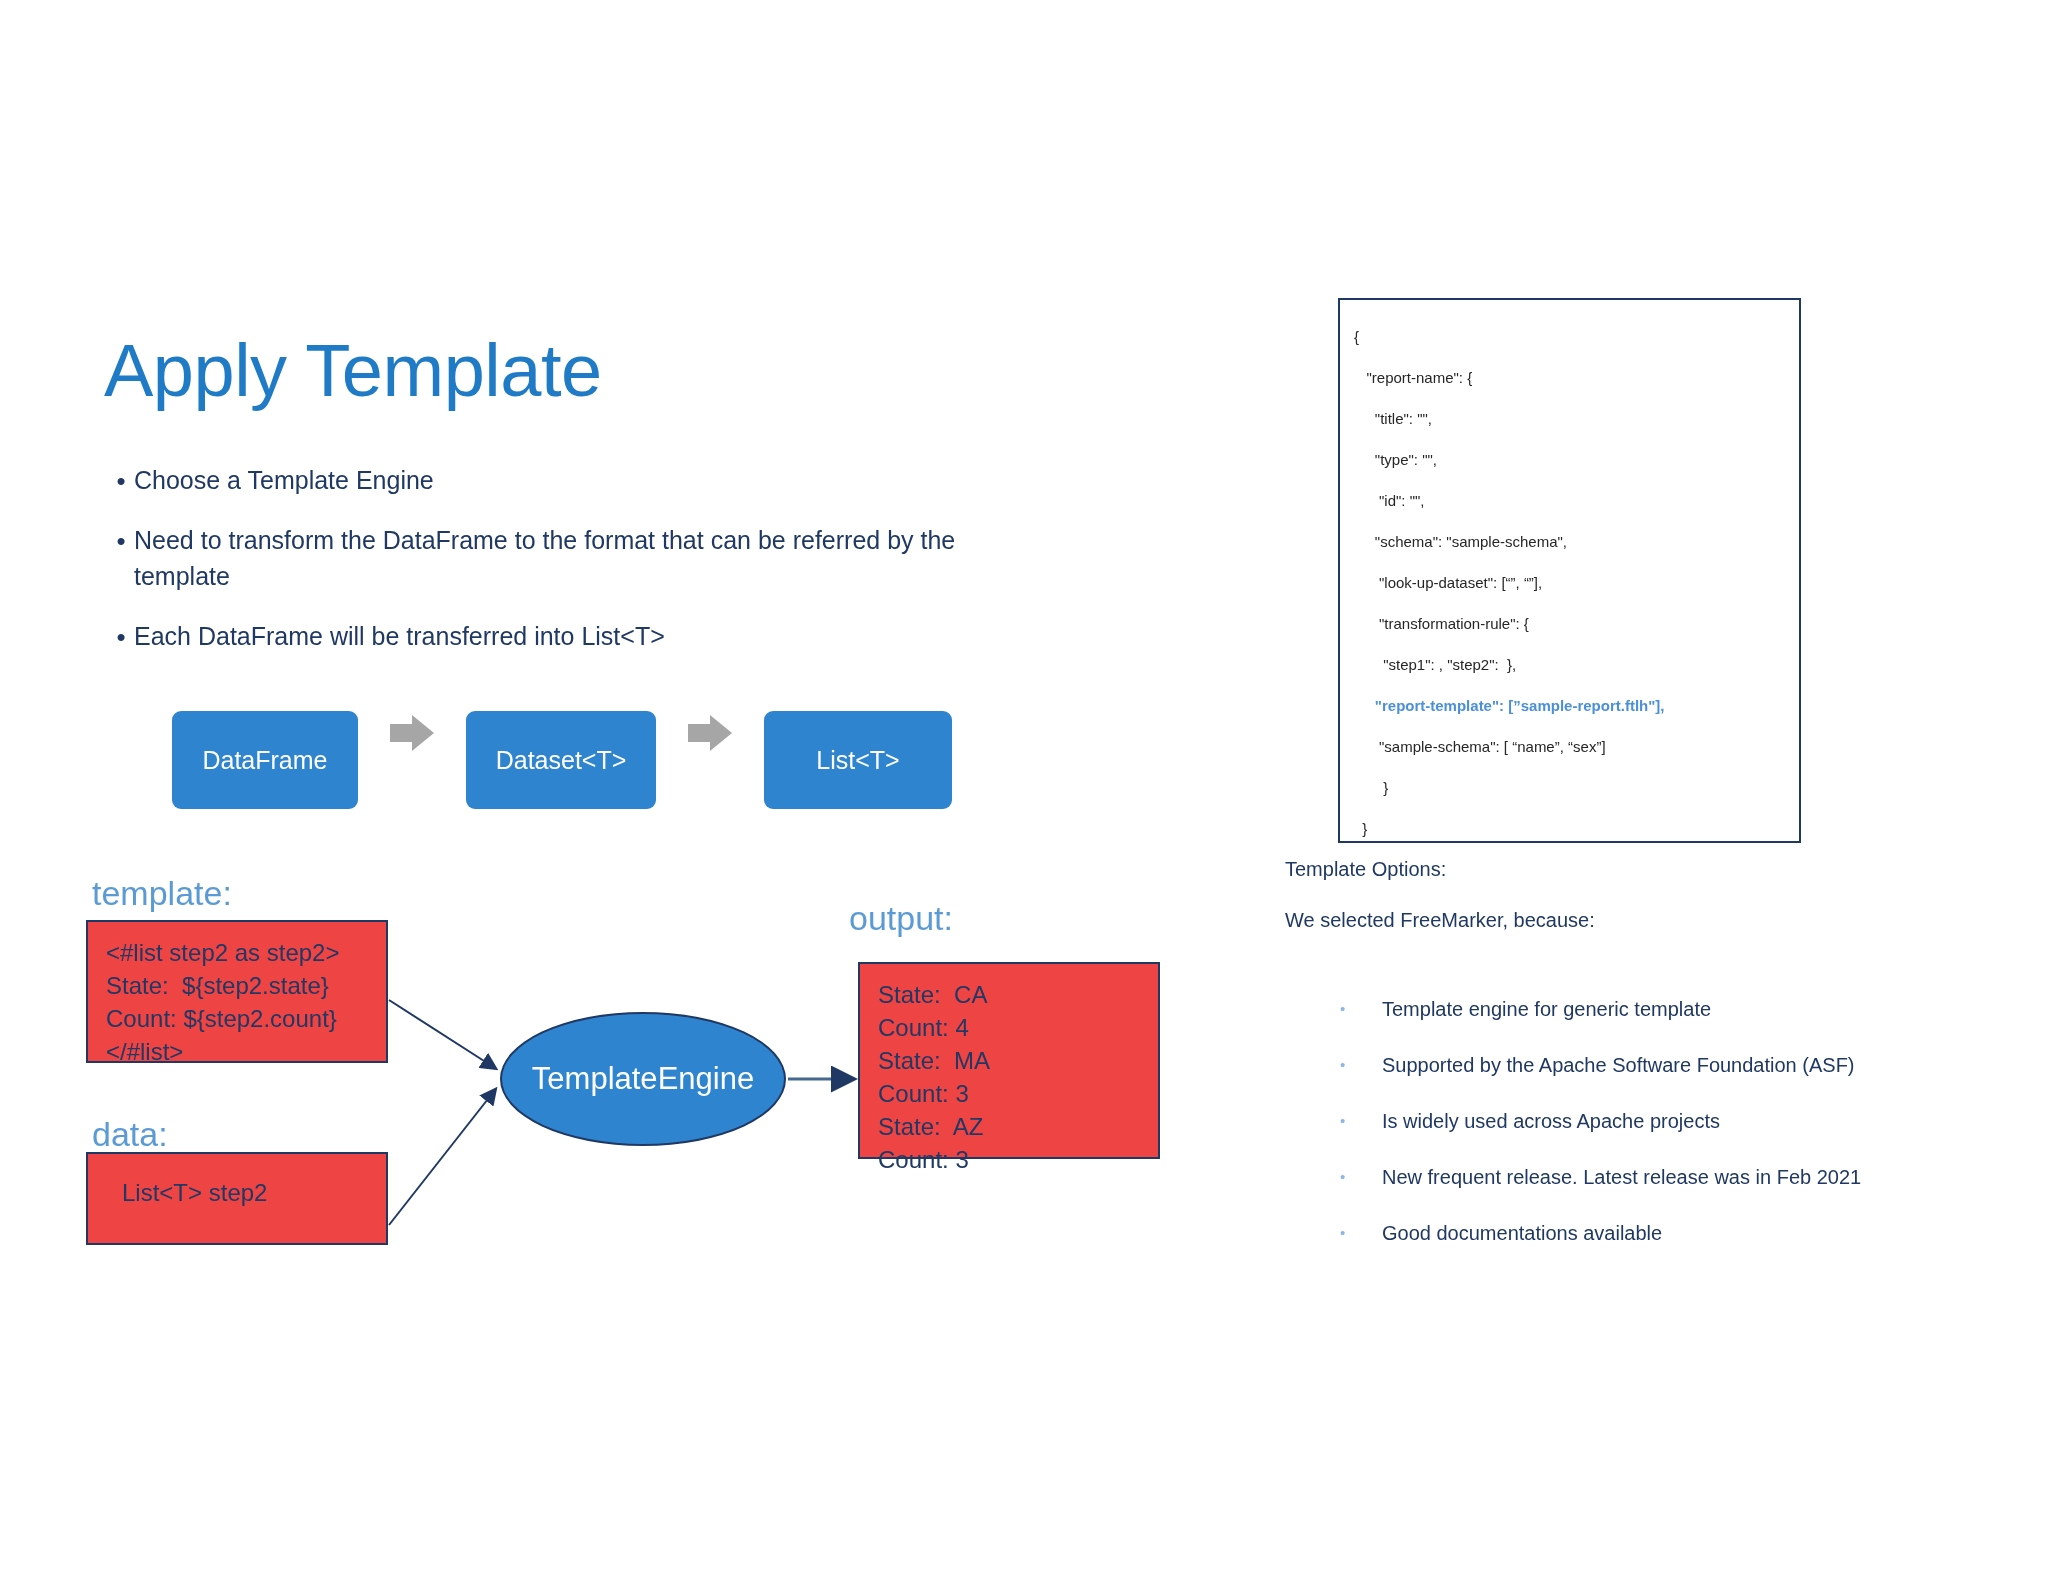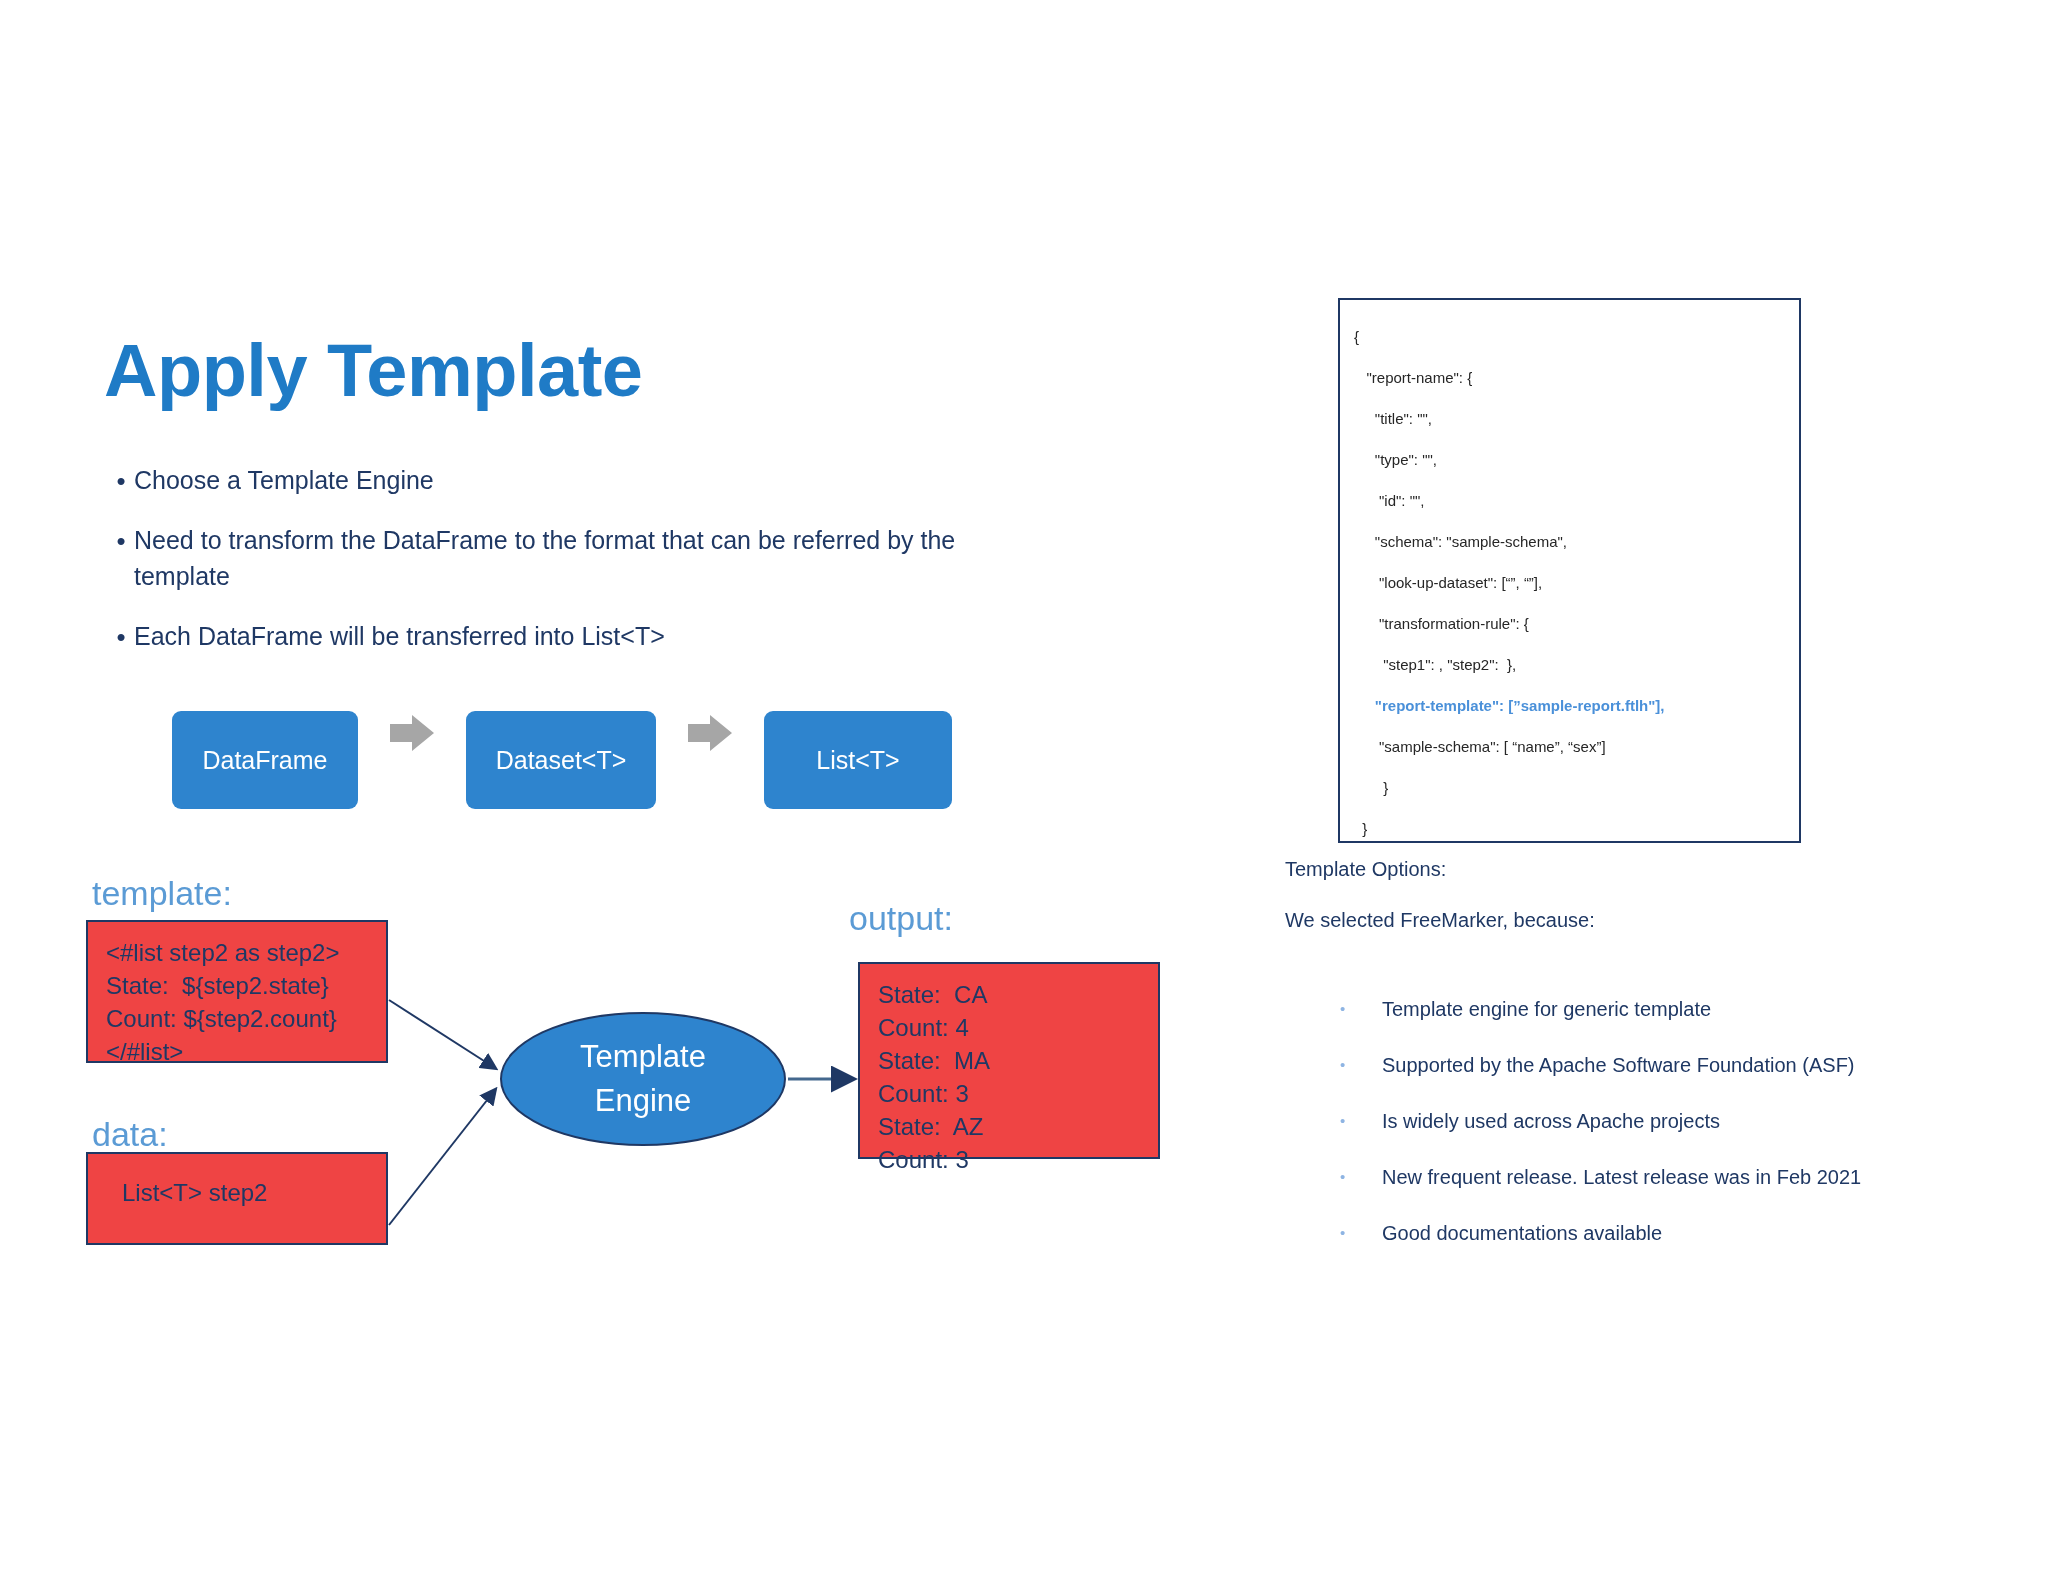--- a/index.html
+++ b/index.html
@@ -15,21 +15,21 @@
     color: #1F3864;
     overflow: hidden;
   }
 
   
   #page-title {
     position: absolute;
     left: 104px;
     top: 328px;
     font-size: 74px;
-    font-weight: 700;
+    font-weight: 400;
     color: #1F7BC6;
     letter-spacing: -0.5px;
     white-space: nowrap;
   }
 
   
   #intro-bullets {
     position: absolute;
     left: 108px;
     top: 462px;
@@ -142,21 +142,20 @@
     position: absolute;
     left: 500px;
     top: 1012px;
     width: 286px;
     height: 134px;
     border-radius: 50%;
     background: #2E84CE;
     border: 2px solid #1F3864;
     box-sizing: border-box;
     display: flex;
-    flex-direction: column;
     align-items: center;
     justify-content: center;
     color: #ffffff;
     font-size: 31px;
     line-height: 44px;
   }
 
   
   #json-card {
     position: absolute;

